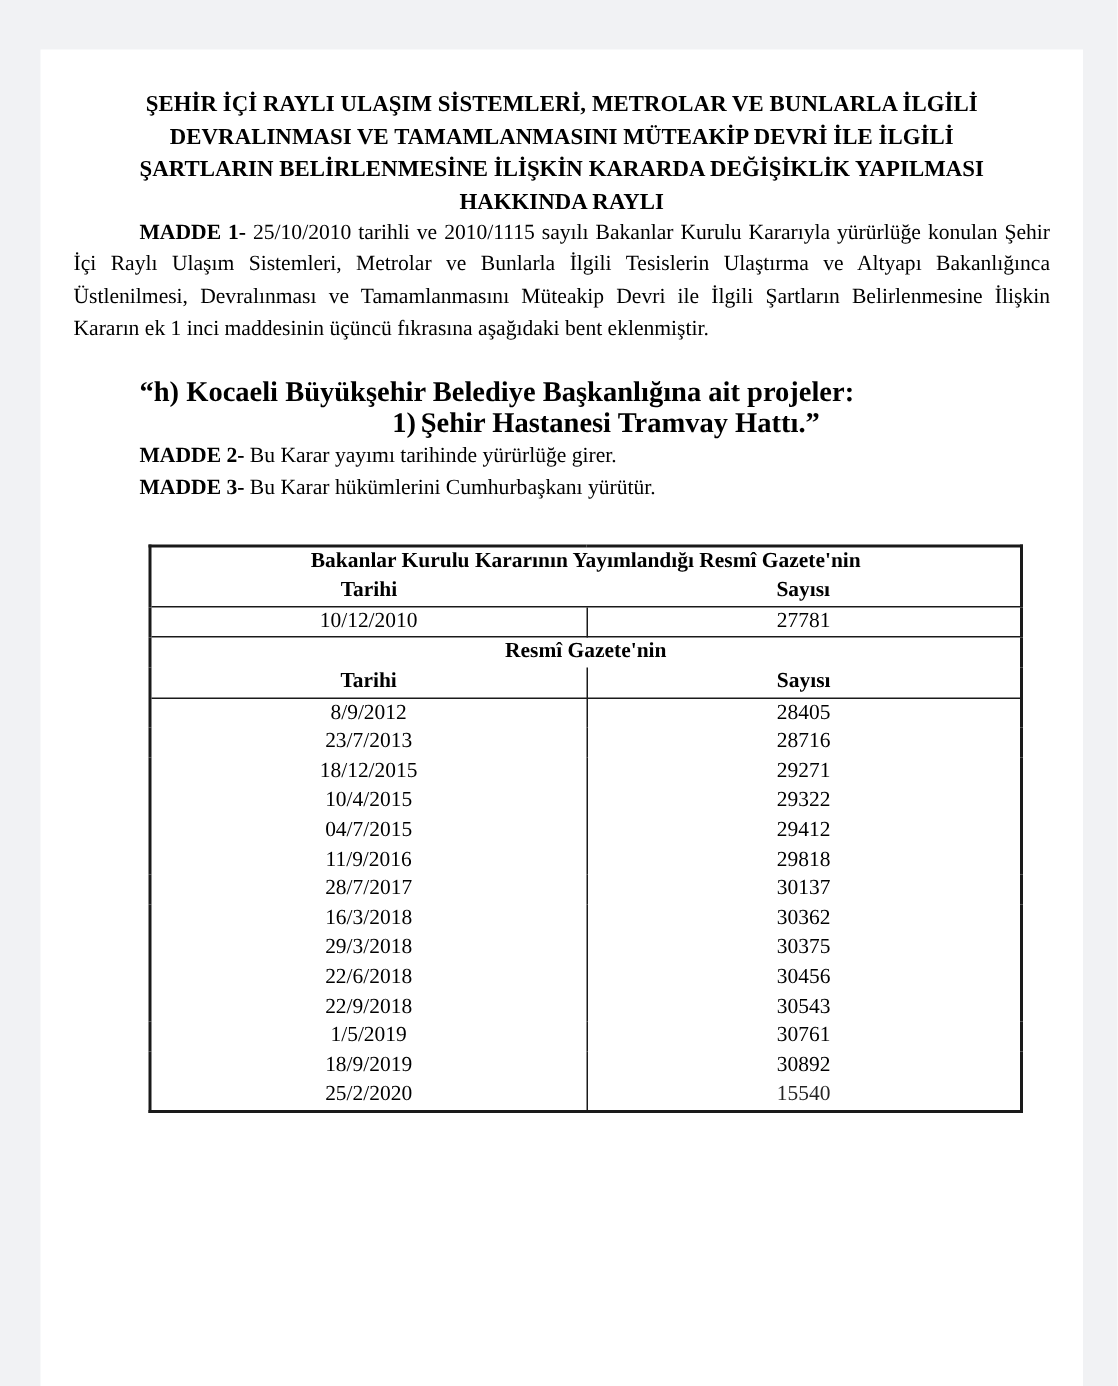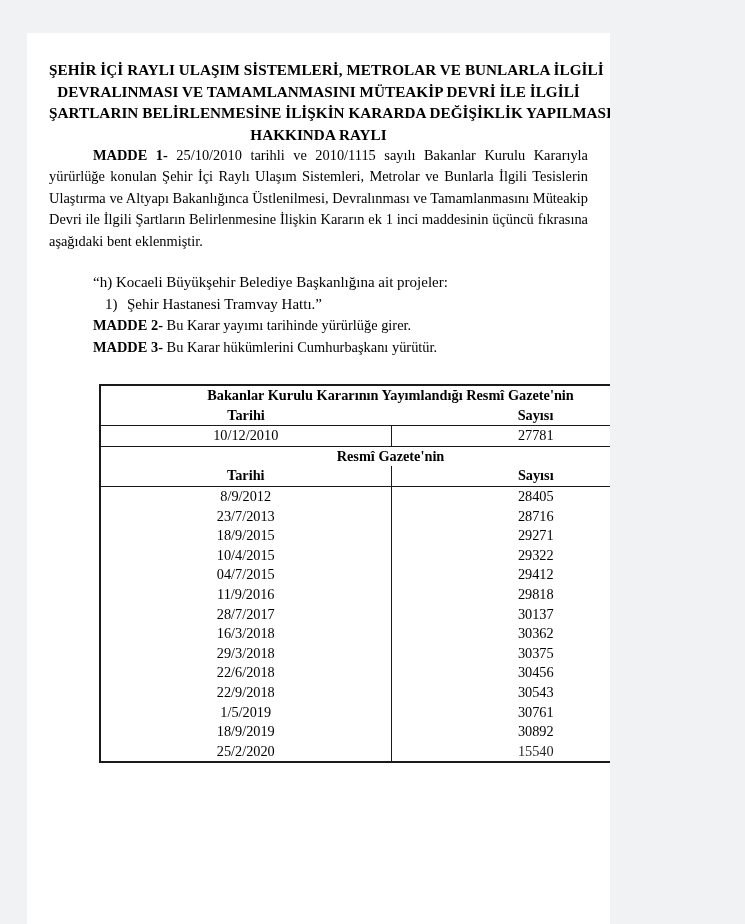--- a/index.html
+++ b/index.html
@@ -13,21 +13,21 @@
     background: #f1f2f4;
     font-family: "Liberation Serif", "DejaVu Serif", serif;
     color: #000;
     overflow: hidden;
   }
 
   .page {
     position: absolute;
     left: 27px;
     top: 33px;
-    width: 583px;
+    width: 695px;
     height: 891px;
     background: #ffffff;
     box-sizing: border-box;
     overflow: hidden;
   }
 
   
   .doc-title {
     margin: 0;
     padding: 26px 22px 0 22px;
@@ -51,25 +51,26 @@
     text-align: justify;
     text-justify: inter-word;
   }
   p.para .indent { display: inline-block; width: 44px; }
   .b { font-weight: bold; }
 
   .para-madde1 { margin-top: 21px; }
 
   .clause-block {
     margin-top: 20px;
-    font-size: 15px;
+    font-size: 19px;
     line-height: 21.6px;
+    font-weight: bold;
   }
   .clause-line-1 { padding-left: 44px; }
-  .clause-line-2 { padding-left: 56px; }
+  .clause-line-2 { padding-left: 56px; text-align: center; }
   .clause-line-2 .num { display: inline-block; width: 22px; }
 
   .para-madde2 { margin-top: 21px; padding-left: 44px; }
   .para-madde3 { margin-top: 24px; padding-left: 44px; }
 
   
   .table-wrap {
     margin-top: 26px;
     padding-left: 72px;
     padding-right: 29px;
@@ -179,21 +180,21 @@
 
       <tr>
             <td class="data-cell bd-l bd-v">8/9/2012</td>
             <td class="data-cell bd-r">28405</td>
           </tr>
           <tr>
             <td class="data-cell bd-l bd-v">23/7/2013</td>
             <td class="data-cell bd-r">28716</td>
           </tr>
           <tr>
-            <td class="data-cell bd-l bd-v">18/9/2015</td>
+            <td class="data-cell bd-l bd-v">18/12/2015</td>
             <td class="data-cell bd-r">29271</td>
           </tr>
           <tr>
             <td class="data-cell bd-l bd-v">10/4/2015</td>
             <td class="data-cell bd-r">29322</td>
           </tr>
           <tr>
             <td class="data-cell bd-l bd-v">04/7/2015</td>
             <td class="data-cell bd-r">29412</td>
           </tr>

